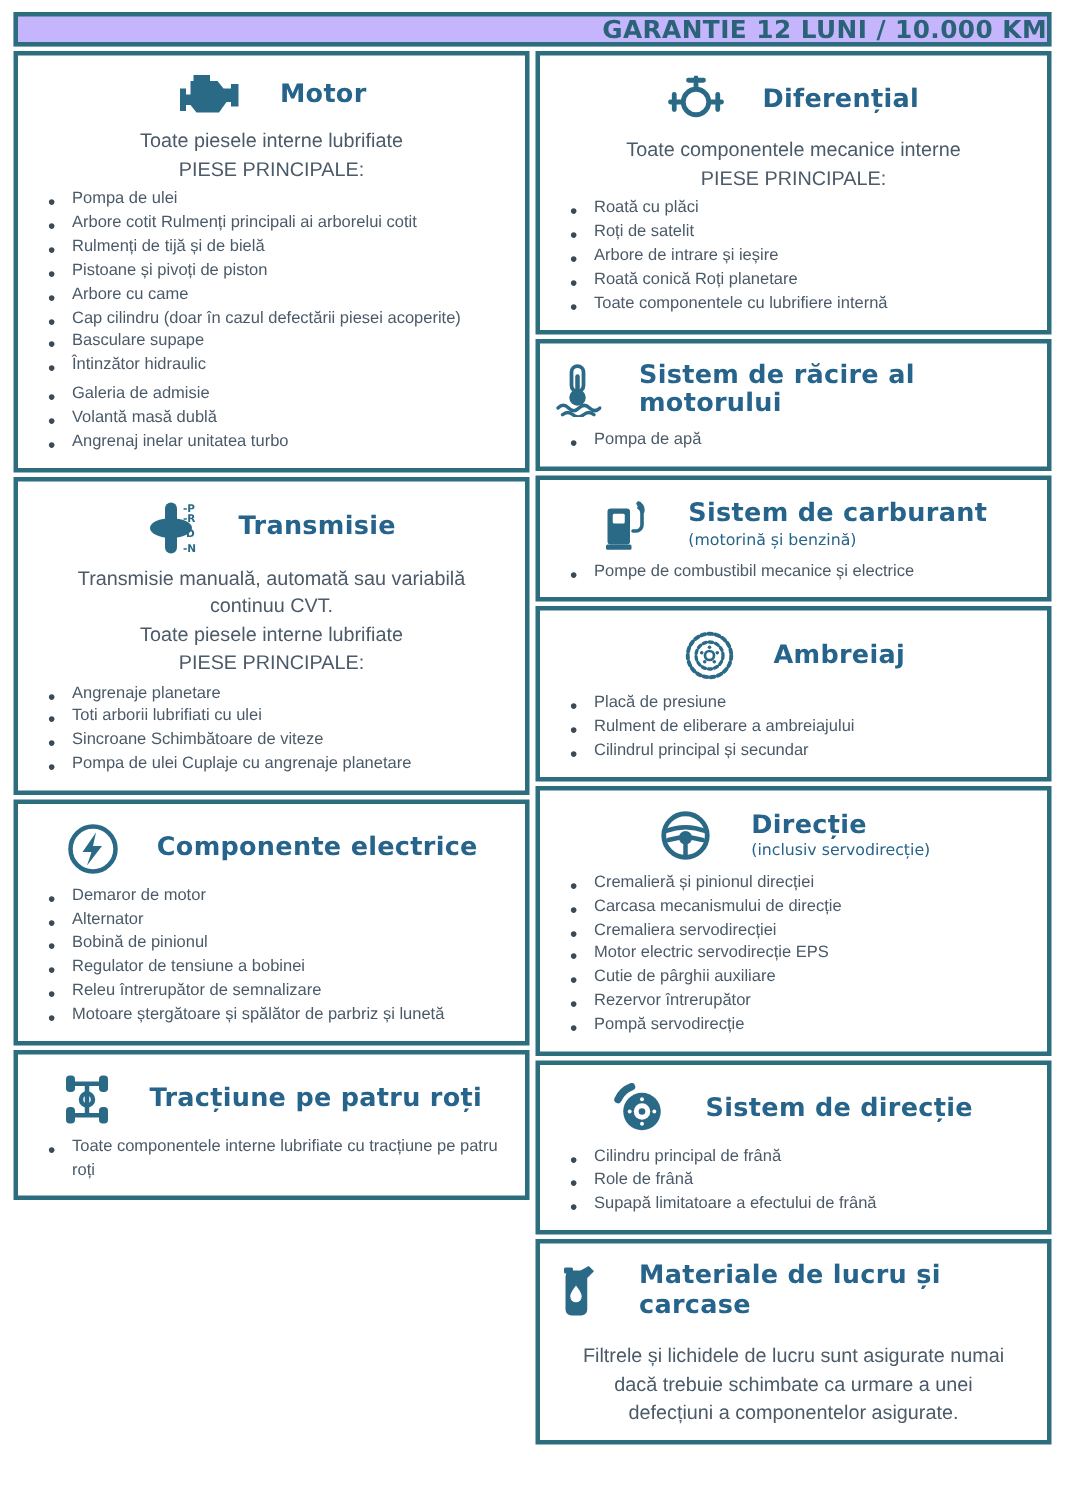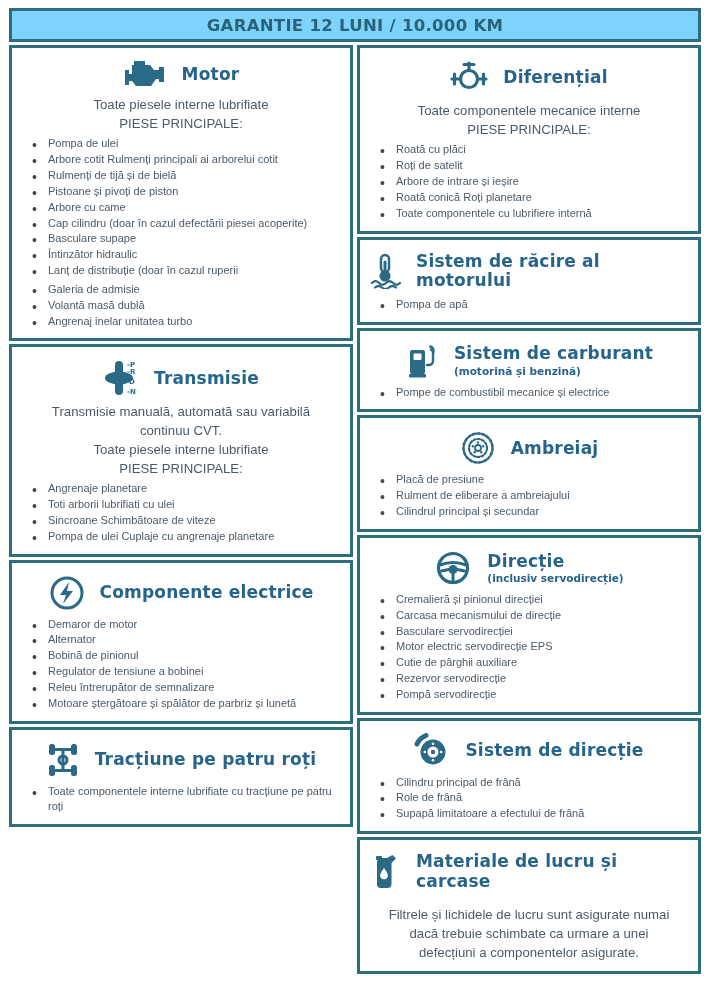--- a/index.html
+++ b/index.html
@@ -11,51 +11,51 @@
   *{box-sizing:border-box;margin:0;padding:0;}
   html,body{background:#fff;}
   body{
     width:710px;height:999px;overflow:hidden;position:relative;
     font-family:"Liberation Sans","DejaVu Sans",sans-serif;
     color:var(--text);
   }
   .page{padding:8px 9px 0 9px;position:relative;}
   .header-box{
     border:3px solid var(--border);
-    background:#7dd3fc;
-    height:34px;
-    display:flex;align-items:center;justify-content:center;
+    background:#c4b5fd;
+    height:23px;
+    display:flex;align-items:center;justify-content:flex-end;
     margin-bottom:3px;
   }
   .header-box span{
     font-family:"DejaVu Sans","Liberation Sans",sans-serif;
     font-weight:700;font-size:16.5px;letter-spacing:.3px;color:#2a6377;
   }
   .columns{display:flex;gap:4px;align-items:flex-start;}
   .col{flex:1;display:flex;flex-direction:column;min-width:0;}
   .card{
     border:3px solid var(--border);
     background:#fff;
     margin-bottom:3px;
     padding:7px 9px 9px 9px;
   }
   .card:last-child{margin-bottom:0;}
   .card-head{
     display:flex;align-items:center;justify-content:center;
-    gap:15px;margin:5px 0 6px 0;
+    gap:25px;margin:5px 0 6px 0;
   }
   .icon{color:#2b6a87;display:flex;align-items:center;justify-content:center;flex:0 0 auto;}
   .titlewrap{display:flex;flex-direction:column;}
   .card-title{
     font-family:"DejaVu Sans","Liberation Sans",sans-serif;
     font-weight:700;font-size:17px;color:var(--title);letter-spacing:.2px;line-height:1.15;
   }
   .card-subtitle{
     font-family:"DejaVu Sans","Liberation Sans",sans-serif;
-    font-weight:700;font-size:10.5px;color:var(--title);margin-top:1px;
+    font-weight:400;font-size:10.5px;color:var(--title);margin-top:1px;
   }
   .center{
     text-align:center;font-size:13.2px;line-height:1.42;color:var(--text);
     margin:0 18px;
   }
   .block-gap{margin-top:15px;}
   ul.bullets{list-style:none;margin-top:3px;}
   ul.bullets li{
     position:relative;
     padding-left:27px;
@@ -91,21 +91,20 @@
           <div class="center">PIESE PRINCIPALE:</div>
           <ul class="bullets">
             <li>Pompa de ulei</li>
             <li>Arbore cotit Rulmenți principali ai arborelui cotit</li>
             <li>Rulmenți de tijă și de bielă</li>
             <li>Pistoane și pivoți de piston</li>
             <li>Arbore cu came</li>
             <li>Cap cilindru (doar în cazul defectării piesei acoperite)</li>
             <li>Basculare supape</li>
             <li>Întinzător hidraulic</li>
-            <li>Lanț de distribuție (doar în cazul ruperii</li>
           </ul>
           <ul class="bullets">
             <li>Galeria de admisie</li>
             <li>Volantă masă dublă</li>
             <li>Angrenaj inelar unitatea turbo</li>
           </ul>
         </div>
         <div class="card">
           <div class="card-head">
             <span class="icon">
@@ -285,24 +284,24 @@
               </svg>
             </span>
             <div class="titlewrap">
               <div class="card-title">Direcție</div>
               <div class="card-subtitle">(inclusiv servodirecție)</div>
             </div>
           </div>
           <ul class="bullets">
             <li>Cremalieră și pinionul direcției</li>
             <li>Carcasa mecanismului de direcție</li>
-            <li>Basculare servodirecției</li>
+            <li>Cremaliera servodirecției</li>
             <li>Motor electric servodirecție EPS</li>
             <li>Cutie de pârghii auxiliare</li>
-            <li>Rezervor servodirecție</li>
+            <li>Rezervor întrerupător</li>
             <li>Pompă servodirecție</li>
           </ul>
         </div>
         <div class="card">
           <div class="card-head">
             <span class="icon">
               <svg width="36" height="36" viewBox="0 0 36 36">
                 <circle cx="19" cy="19" r="12.5" fill="currentColor"></circle>
                 <circle cx="19" cy="19" r="5.5" fill="#fff"></circle>
                 <circle cx="19" cy="19" r="2.2" fill="currentColor"></circle>

